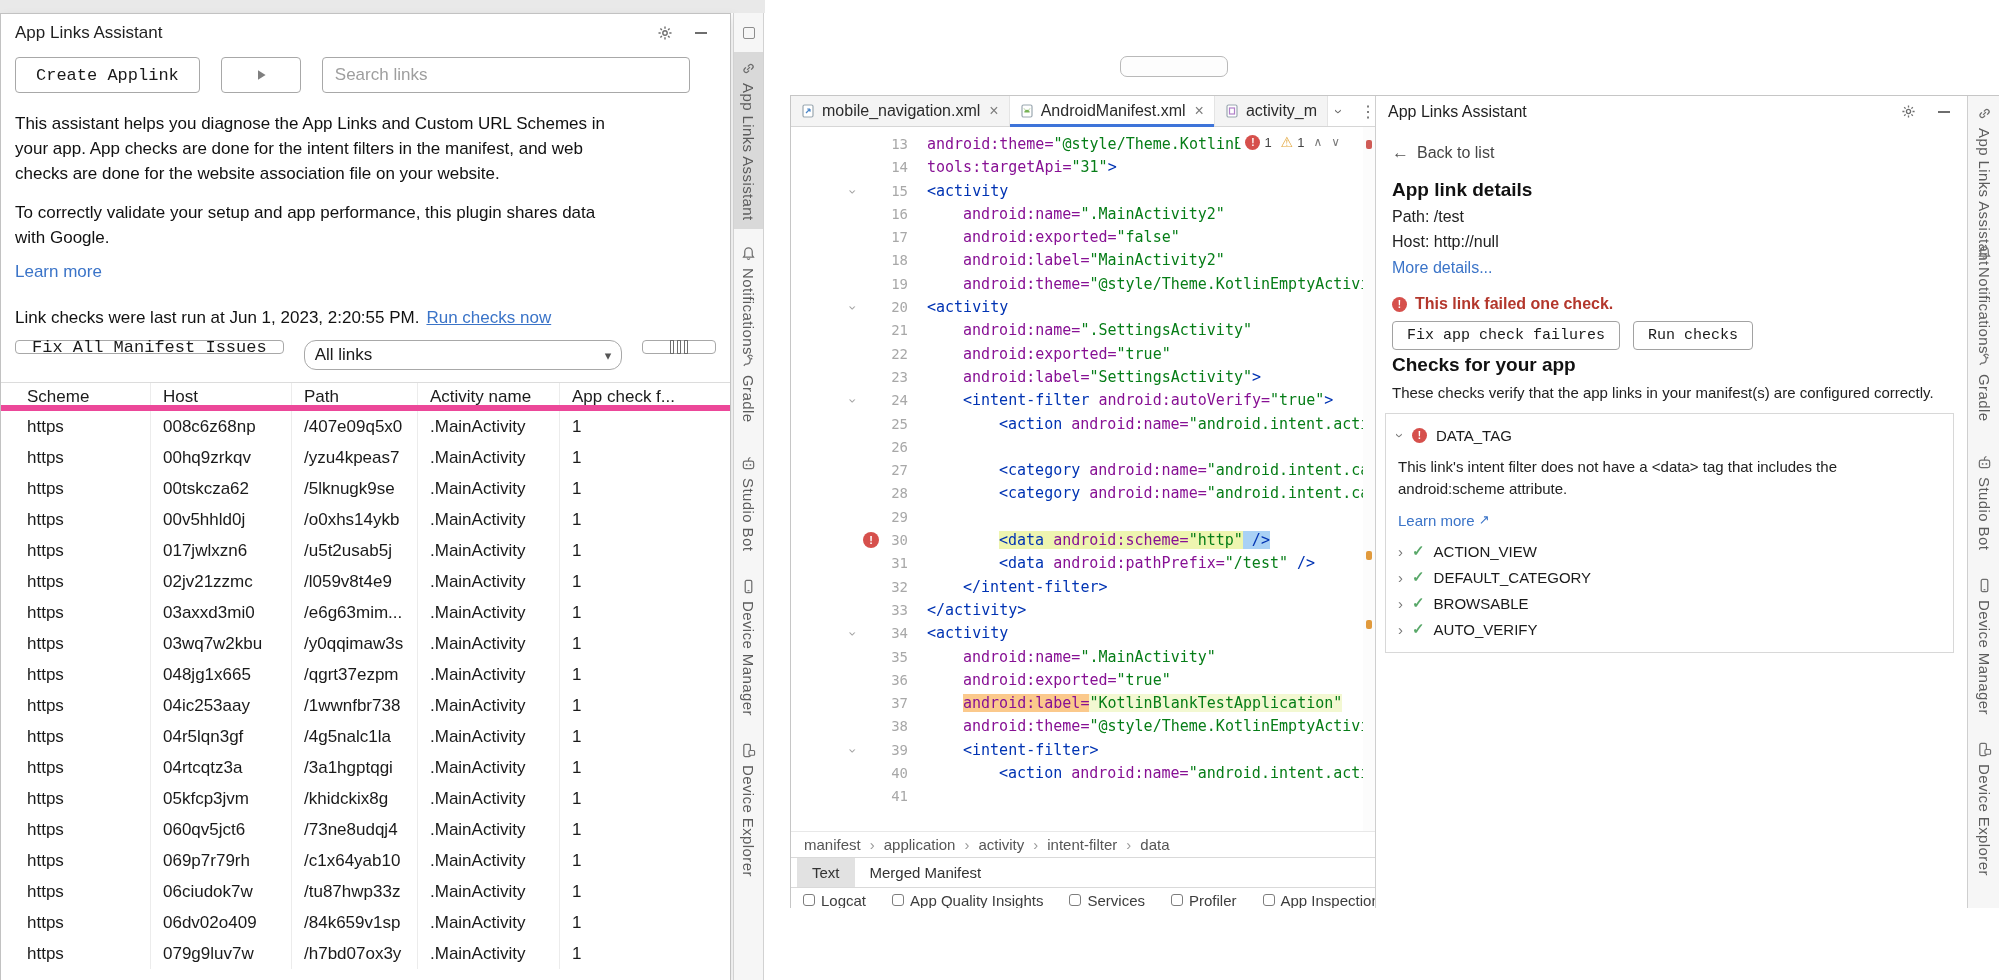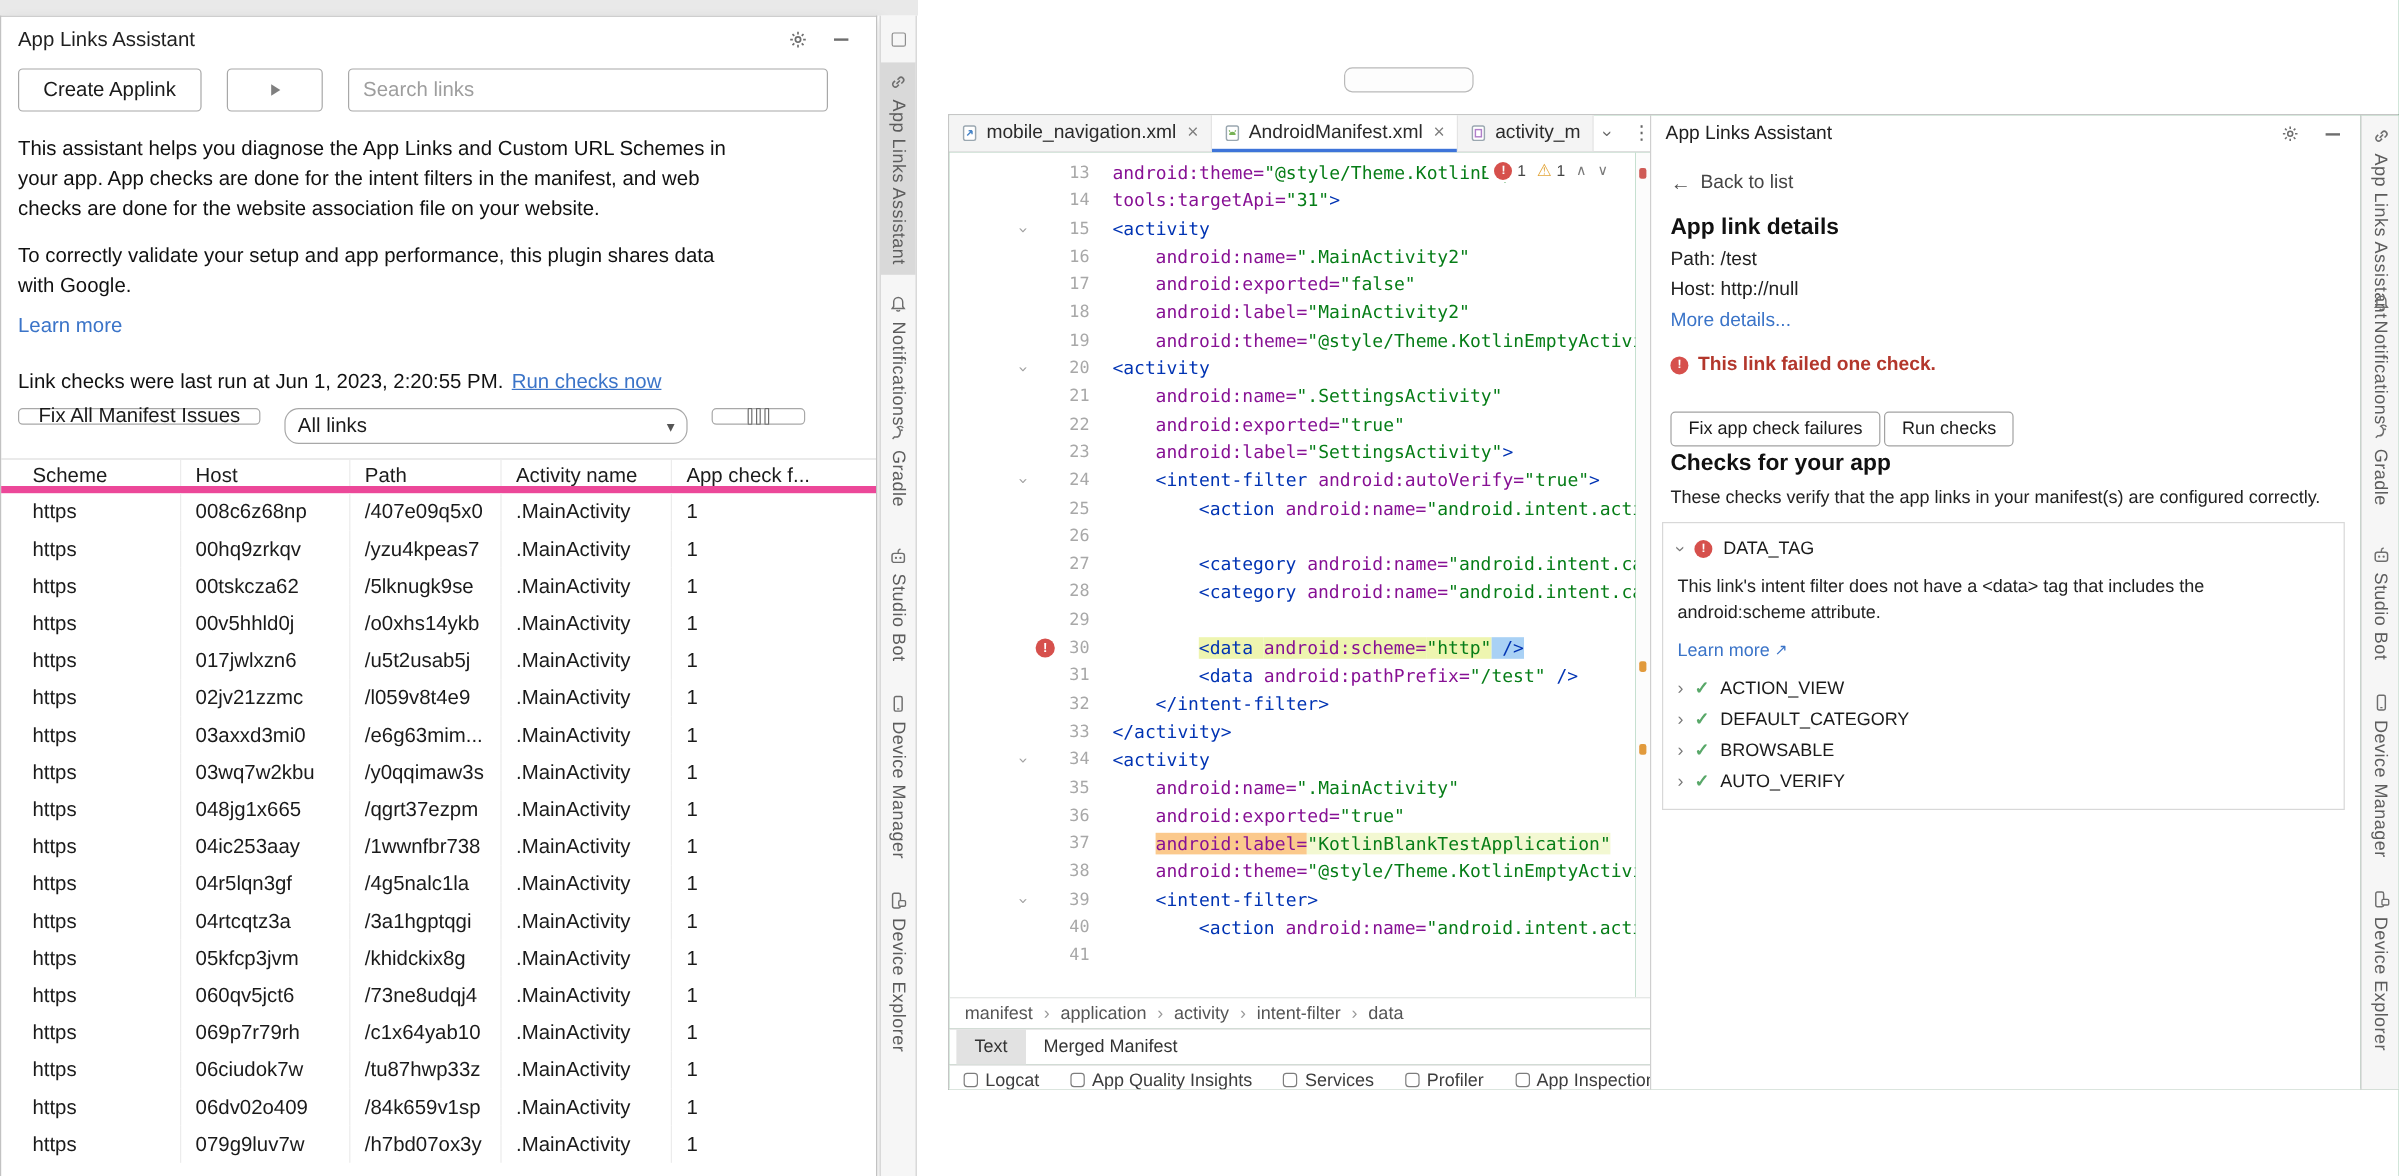--- a/index.html
+++ b/index.html
@@ -10,21 +10,21 @@
   #window-edge{position:absolute;left:0;top:0;width:765px;height:13px;background:#e9e9e9}
 
   
   #left-panel{position:absolute;left:0;top:13px;width:731px;height:967px;background:#fff;border:1px solid #c2c2c2;border-bottom:none;box-shadow:4px 4px 10px rgba(0,0,0,.10)}
   .panel-titlebar{height:37px;display:flex;align-items:center;padding:0 20px 0 14px}
   .panel-title{font-size:17px;color:#1f1f1f}
   .titlebar-icons{margin-left:auto;display:flex;align-items:center;gap:18px}
   .icon-btn{display:inline-flex;align-items:center;justify-content:center;width:18px;height:18px;cursor:pointer}
   .min-bar{width:12px;height:2px;background:#6e6e6e;display:inline-block}
   .lp-toolbar{display:flex;gap:21px;padding:6px 40px 10px 14px}
-  .btn{height:36px;border:1px solid #a8a8a8;border-radius:4px;background:#fff;font-size:17px;font-family:Liberation Sans, sans-serif;color:#1a1a1a;padding:0 20px;display:inline-flex;align-items:center;justify-content:center;cursor:pointer;white-space:nowrap}
+  .btn{height:36px;border:1px solid #a8a8a8;border-radius:4px;background:#fff;font-size:17px;font-family:Liberation Mono, monospace;color:#1a1a1a;padding:0 20px;display:inline-flex;align-items:center;justify-content:center;cursor:pointer;white-space:nowrap}
   .btn-play{width:80px;padding:0}
   .search{flex:1;height:36px;border:1px solid #a8a8a8;border-radius:4px;font-size:17px;font-family:inherit;padding:0 12px;color:#1a1a1a}
   .search::placeholder{color:#9e9e9e}
   .lp-desc{width:612px;margin:8px 14px 0;font-size:17px;line-height:25px;color:#111}
   .lp-desc2{margin-top:14px}
   .lp-learn{display:inline-block;margin:12px 14px 0;font-size:17px}
   .lp-lastrun{margin:26px 14px 0;font-size:17px;color:#111;display:flex;gap:7px}
   .lp-controls{display:flex;gap:20px;margin:12px 14px 0;height:30px}
   .btn.sm{height:14px;font-size:17px;padding:0 16px}
   .combo{width:336px;border:1px solid #a8a8a8;border-radius:12px;display:flex;align-items:center;padding:0 10px;font-size:17px;cursor:pointer;background:#fff}
@@ -94,21 +94,21 @@
   .rp-header{height:31px;display:flex;align-items:center;padding:0 14px 0 12px}
   .rp-title{font-size:16px;color:#1f1f1f}
   .rp-body{padding-left:16px}
   .back-link{display:flex;align-items:center;gap:8px;margin-top:16px;font-size:16px;color:#454545;cursor:pointer;width:fit-content}
   .back-arrow{font-size:17px;color:#555}
   .rp-h2{font-size:19px;font-weight:bold;color:#111}
   .h-details{margin-top:16px}
   .detail-line{font-size:16px;color:#222;margin-top:7px}
   .rp-more{display:inline-block;margin-top:8px;font-size:16px}
   .failed-line{display:flex;align-items:center;gap:8px;margin-top:18px;font-size:16px;font-weight:bold;color:#b3372c}
-  .rp-buttons{display:flex;gap:3px;margin-top:30px}
+  .rp-buttons{display:flex;gap:13px;margin-top:8px}
   .btn.rp{height:29px;font-size:15px;padding:0 14px;border-radius:4px;border:1px solid #a2a2a2}
   .h-checks{margin-top:4px}
   .checks-desc{margin-top:6px;width:545px;font-size:15px;line-height:21px;color:#222}
   .checks-card{margin:10px 0 0 -7px;width:569px;border:1px solid #d8d8d8;background:#fff;padding:8px 12px 10px}
   .check-row{display:flex;align-items:center;gap:9px;height:26px;font-size:15px;color:#1a1a1a;cursor:pointer}
   .chev{color:#787878;font-size:15px}
   .chev.down{transform:rotate(90deg)}
   .check-msg{margin-top:8px;width:500px;font-size:15px;line-height:22px;color:#222}
   .lm-link{display:inline-flex;gap:4px;margin-top:12px;font-size:15px}
   .ext{font-size:13px}

